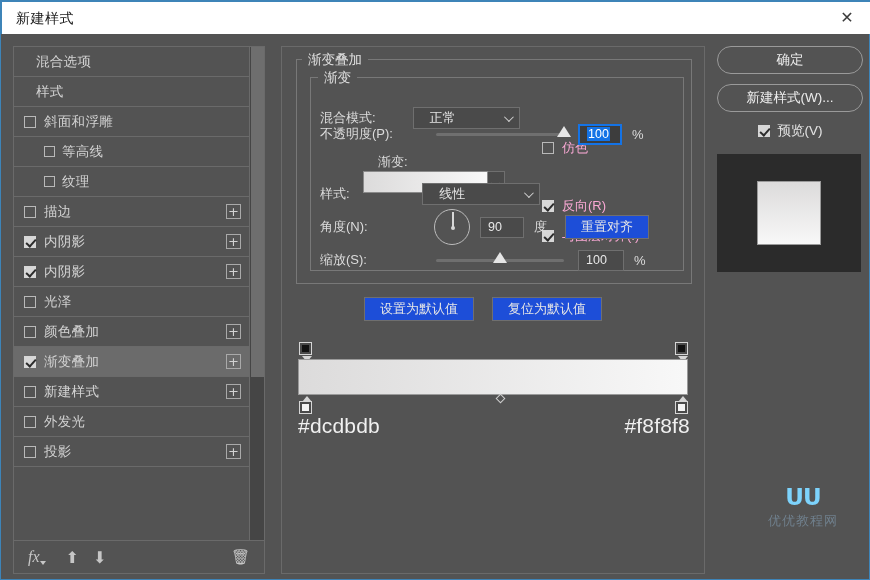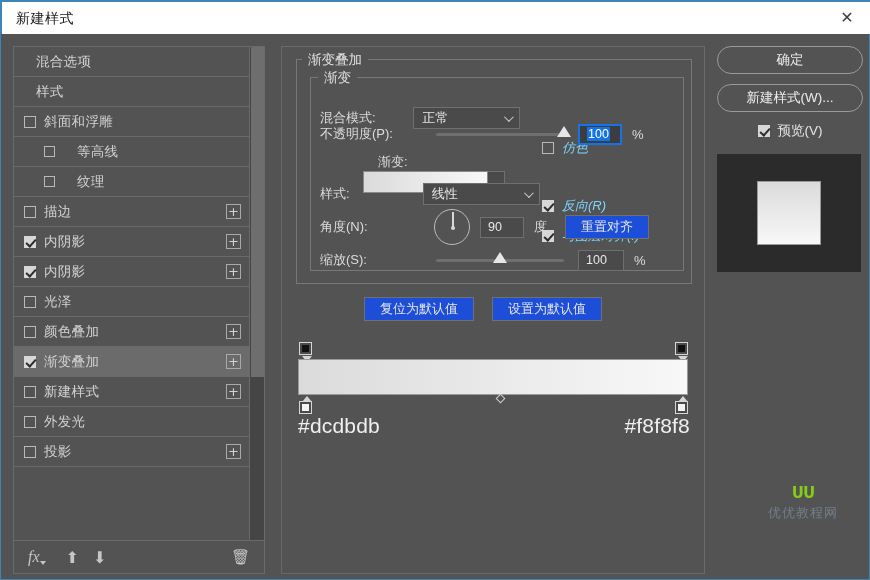--- a/index.html
+++ b/index.html
@@ -58,21 +58,21 @@
     border-bottom: 1px solid #6a6a6a;
     display: flex; align-items: center;
     color: #d2d2d2; font-size: 13.5px;
     cursor: pointer;
   }
   .style-row.header { padding-left: 14px; }
   .style-row.item   { padding-left: 10px; }
   .style-row.sub    { padding-left: 30px; }
   .style-row.selected { background: #6b6b6b; }
   .style-row .label { margin-left: 8px; letter-spacing: .3px; }
-  .style-row.sub .label { margin-left: 22px; }
+  .style-row.sub .label { margin-left: 7px; }
 
   .cb {
     width: 12px; height: 12px;
     border: 1px solid #b9b9b9;
     background: #535353;
     display: inline-block; position: relative;
     flex: 0 0 auto;
   }
   .cb.sm { width: 11px; height: 11px; }
   .cb.on { background: #d7d7d7; border-color: #d7d7d7; }
@@ -147,21 +147,21 @@
   #inner-legend { left: 36px; top: 22px; }
 
   .frow { position: absolute; display: flex; align-items: center; height: 22px; }
   .flabel { color: #dcdcdc; font-size: 13px; text-align: left; }
 
   .select {
     height: 22px; background: #4a4a4a;
     border: 1px solid #6f6f6f;
     color: #e4e4e4; font-size: 13px;
     display: flex; align-items: center;
-    padding-left: 8px; position: relative;
+    padding-left: 16px; position: relative;
     cursor: pointer;
   }
   .select .chev {
     position: absolute; right: 8px; top: 7px;
     width: 7px; height: 7px;
     border-right: 1.5px solid #cfcfcf;
     border-bottom: 1.5px solid #cfcfcf;
     transform: rotate(45deg) translateY(-2px);
   }
   .numbox {
@@ -187,21 +187,21 @@
   .slider-thumb {
     position: absolute; top: -7px;
     width: 0; height: 0;
     border-left: 7px solid transparent;
     border-right: 7px solid transparent;
     border-bottom: 11px solid #e6e6e6;
     cursor: pointer;
   }
 
   .ckrow { display: flex; align-items: center; cursor: pointer; }
-  .ckrow .lbl { margin-left: 8px; color: #7dd3fc; font-size: 13px; font-style: italic; }
+  .ckrow .lbl { margin-left: 8px; color: #f9a8d4; font-size: 13px; }
 
   #grad-swatch {
     width: 125px; height: 22px;
     border: 1px solid #8a8a8a;
     background: linear-gradient(90deg, #e6e6e6 0%, #f2f2f2 45%, #fbfbfb 100%);
     cursor: pointer;
   }
   #grad-drop {
     width: 17px; height: 22px;
     background: #4a4a4a; border: 1px solid #6f6f6f; border-left: none;
@@ -314,21 +314,21 @@
     background: linear-gradient(180deg, #dcdbdb 0%, #f8f8f8 100%);
   }
 
   
   #watermark {
     position: absolute; left: 748px; top: 486px;
     width: 108px; text-align: center;
     user-select: none; pointer-events: none;
   }
   #wm-logo {
-    font-size: 15px; font-weight: bold; color: #84cc16;
+    font-size: 23px; font-weight: bold; color: #7dd3fc;
     letter-spacing: -1px; font-family: "DejaVu Sans", sans-serif;
     line-height: 1;
   }
   #wm-text {
     margin-top: 3px; font-size: 13px; color: #6f7f8c; letter-spacing: 1px;
   }
 </style>
 </head>
 <body>
 
@@ -487,22 +487,22 @@
       <div class="slider-track" style="width:128px; margin-left:12px;">
         <div class="slider-thumb" id="scale-thumb" style="left: calc(50% - 7px);"></div>
       </div>
       <div class="numbox" style="width:46px; margin-left:14px;">
         <span>100</span>
       </div>
       <div class="unit" style="margin-left:10px;">%</div>
     </div>
 
     <div style="position:absolute; left:82px; top:250px; display:flex; gap:18px;">
+      <div class="btn" style="width:110px; height:24px;">设置为默认值</div>
       <div class="btn" style="width:110px; height:24px;">复位为默认值</div>
-      <div class="btn" style="width:110px; height:24px;">设置为默认值</div>
     </div>
 
     <div id="grad-editor">
       <div class="stop-top" style="left:5px;"></div>
       <div class="stop-top" style="left:381px;"></div>
       <div id="grad-bar" style="background: linear-gradient(90deg, rgb(220, 219, 219) 0%, rgb(248, 248, 248) 100%);"></div>
       <div class="stop-bot" style="left:5px;"></div>
       <div class="stop-bot" style="left:381px;"></div>
       <div id="midpoint"></div>
       <div class="hexlabel" style="left:4px;">#dcdbdb</div>

